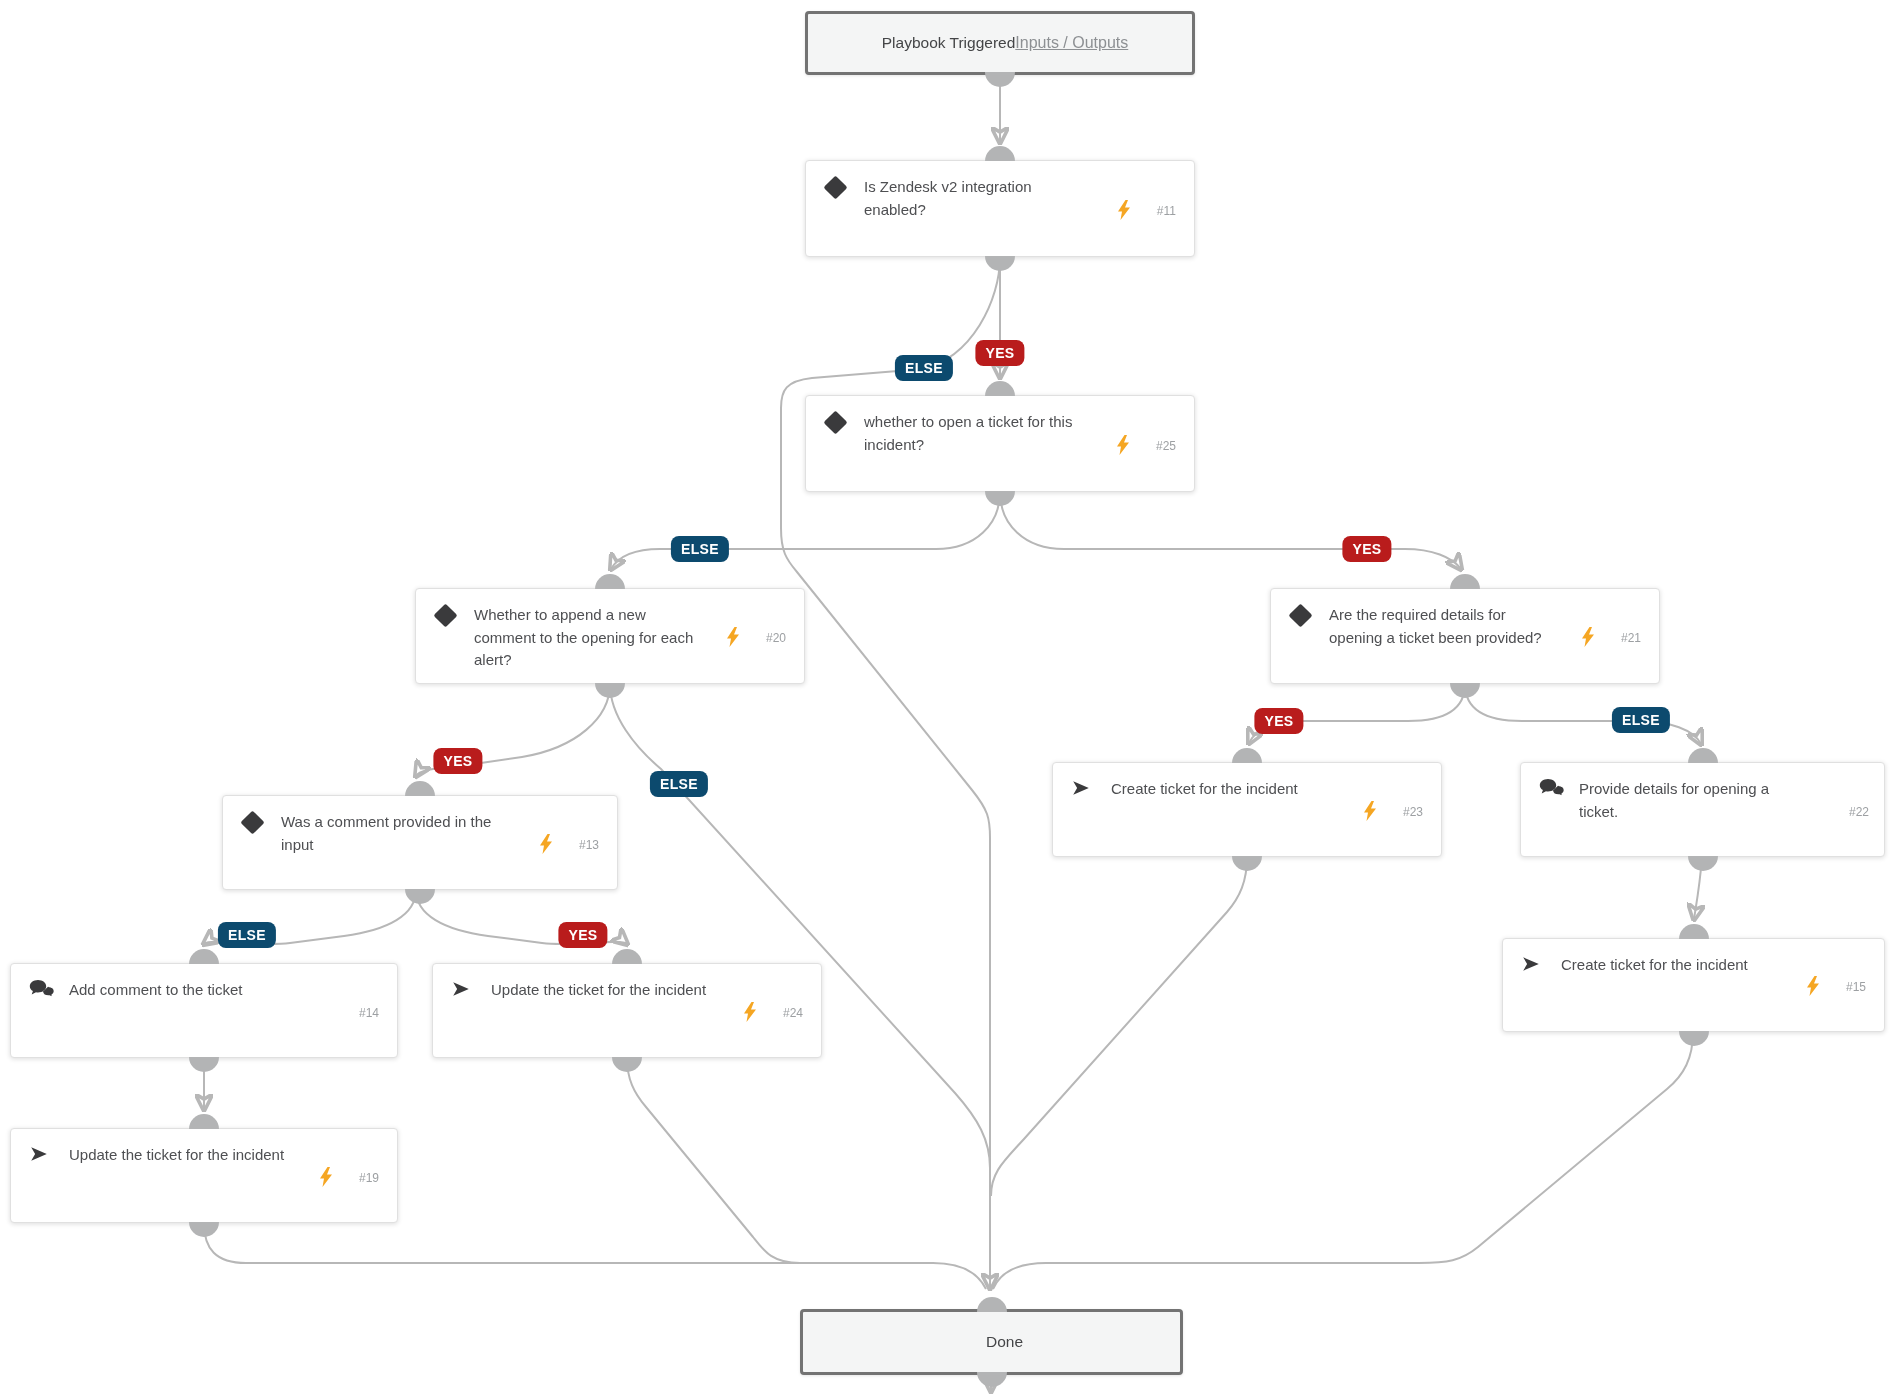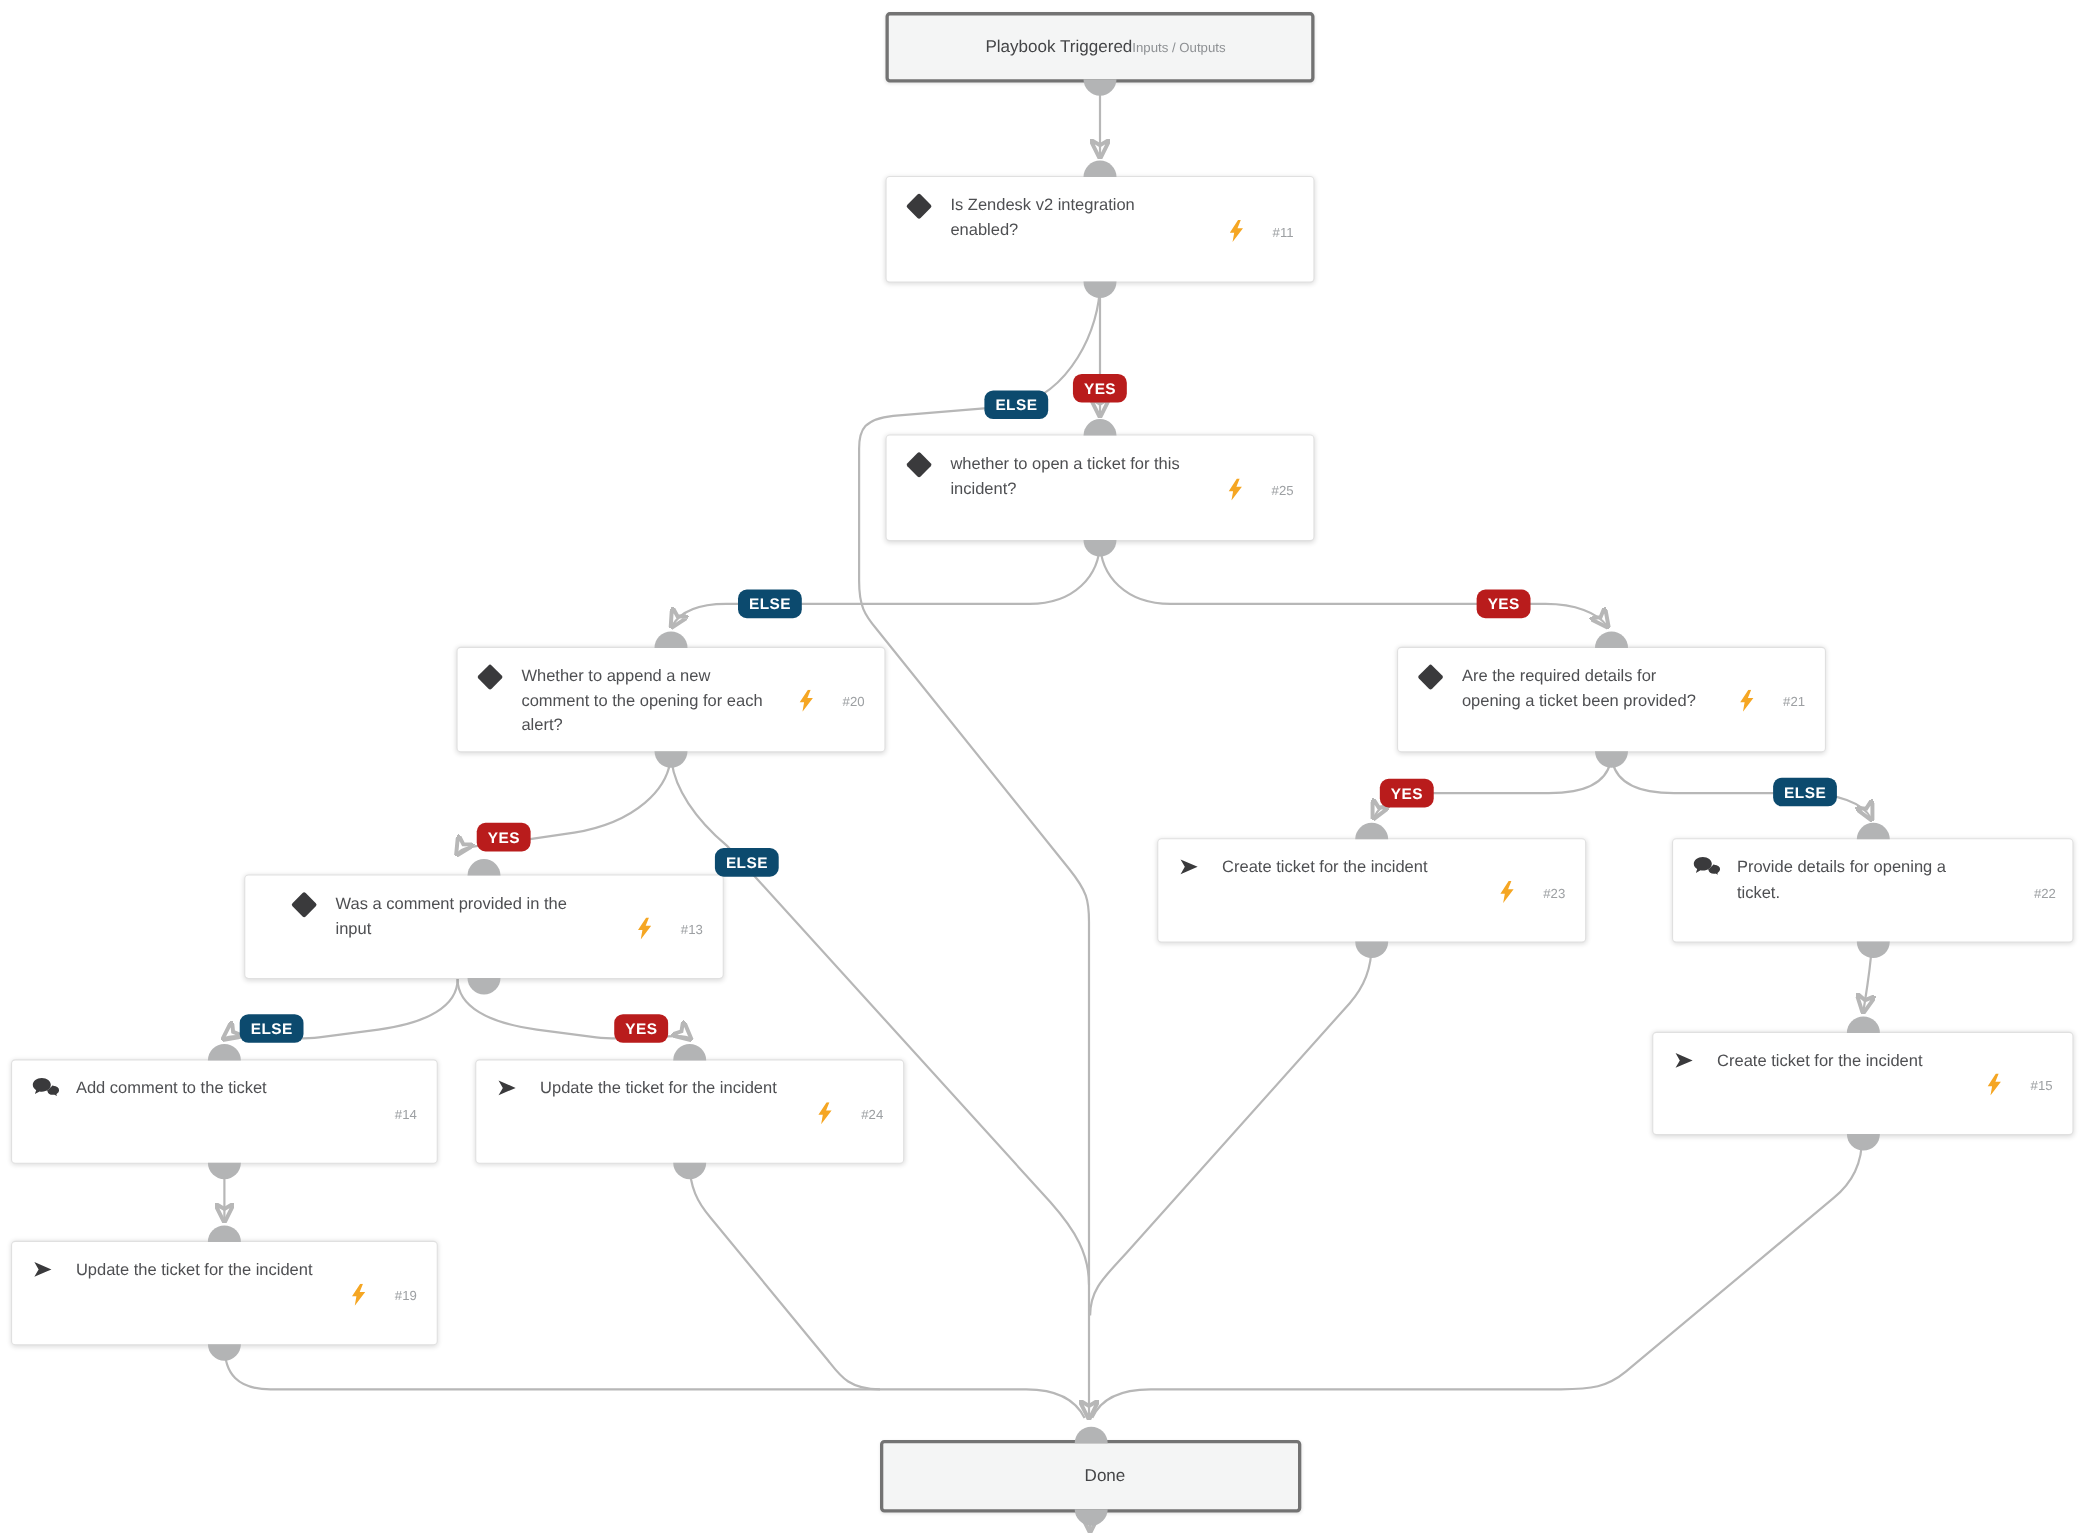--- a/index.html
+++ b/index.html
@@ -24,21 +24,21 @@
   }
   .node.terminal{
     background:#f4f5f5;
     border:3px solid #737373;
     box-shadow:0 1px 3px rgba(0,0,0,0.10);
     display:flex;align-items:center;justify-content:center;
   }
   .start-title,.done-title{
     color:#444547;font-size:15.5px;padding-left:26px;
   }
-  .io-label{color:#8d9093;font-size:12px;padding-right:16px;}
+  .io-label{color:#8d9093;font-size:16px;padding-right:16px;text-decoration:underline;}
 
   .node-body{
     display:flex;flex-direction:row;justify-content:space-between;
     height:100%;box-sizing:border-box;
     padding:15px 18px 13px 18px;
   }
   .node-row{display:flex;align-items:flex-start;}
   .icon-cell{width:40px;flex:0 0 40px;display:flex;align-items:flex-start;}
   .node-title{
     width:230px;color:#4e4f52;font-size:15px;line-height:1.5;
@@ -177,21 +177,21 @@
               <svg class="icon-svg" width="14" height="20" viewBox="0 0 14 20">
                 <path d="M8.5 0 L1 11.5 L5 11.5 L3.5 20 L13 7.5 L8 7.5 L11 0 Z" fill="#f5a623"></path>
               </svg>
             </span>
         <span class="node-number">#21</span>
       </div>
     </div>
         <span class="dome top"></span>
         <span class="dome bottom"></span>
       </div>
-      <div class="node" style="left: 222px; top: 795px; width: 436px; height: 95px; padding-left: 24px;">
+      <div class="node" style="left: 222px; top: 795px; width: 396px; height: 95px;">
         <div class="node-body">
       <div class="node-row">
         <span class="icon-cell">
               <span class="diamond"></span>
             </span>
         <span class="node-title">Was a comment provided in the input</span>
       </div>
       <div class="node-row row-bottom">
         <span class="icon-cell">
               <svg class="icon-svg" width="14" height="20" viewBox="0 0 14 20">

